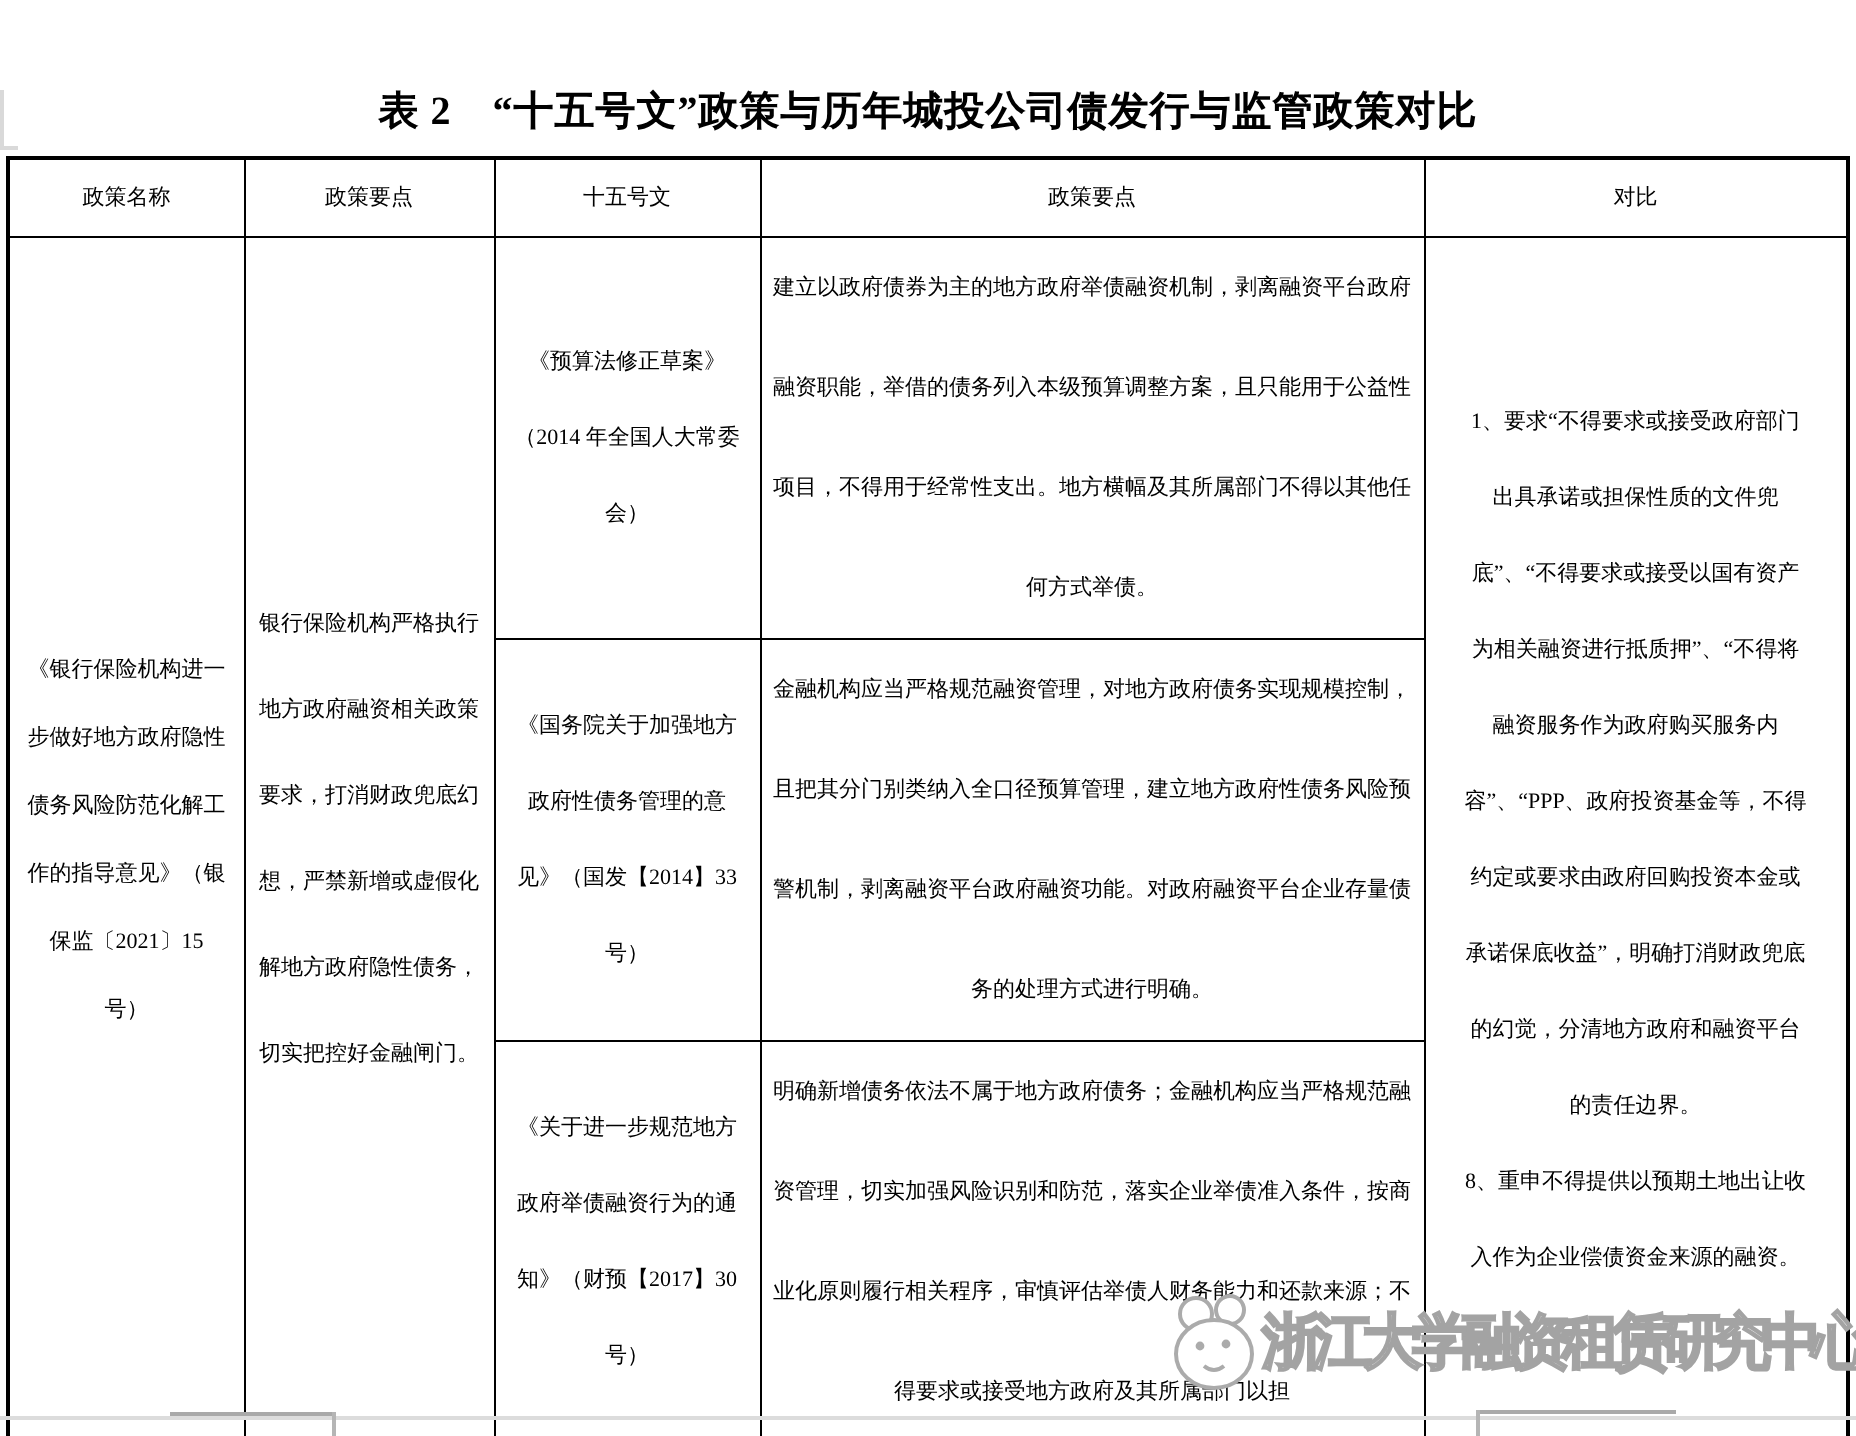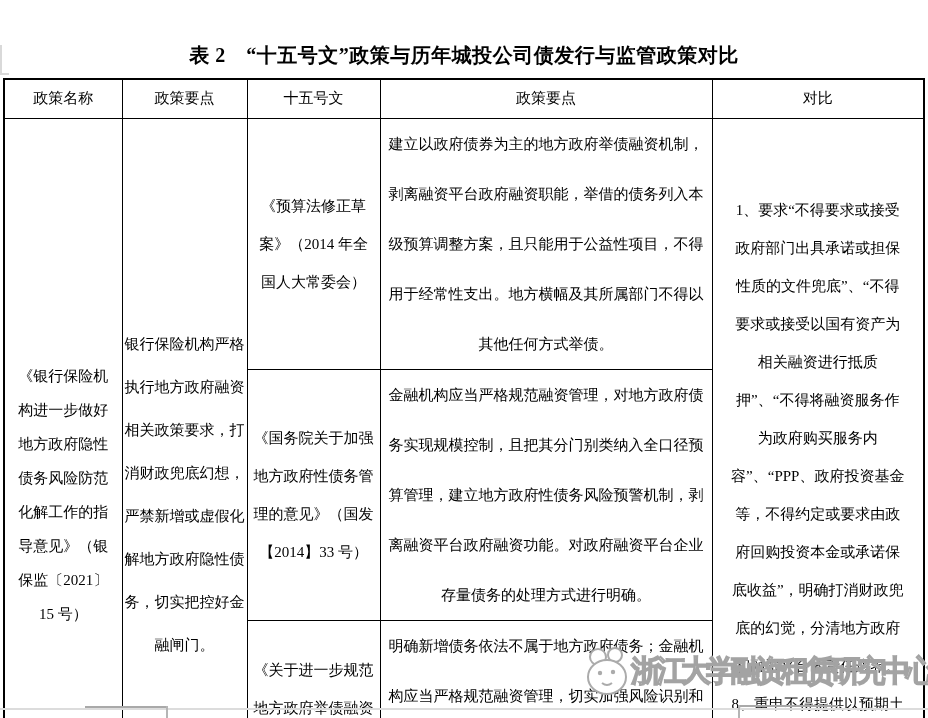--- a/index.html
+++ b/index.html
@@ -29,21 +29,21 @@
     border-collapse: collapse;
     table-layout: fixed;
     width: 920px;
     border: 2px solid #000;
   }
   table.policy-table th, table.policy-table td {
     border: 1px solid #000;
     vertical-align: middle;
     text-align: center;
     font-weight: normal;
-    font-size: 15px;
+    font-size: 11px;
     overflow: hidden;
   }
   tr.hdr { height: 39px; }
   tr.r1 { height: 197px; }
   tr.r2 { height: 196px; }
   tr.r3 { height: 187px; }
   th.hcell { font-size: 15px; }
 
   td.c-name   { line-height: 34px; padding: 0 8px; }
   td.c-points { line-height: 43px; padding: 0 2px; }

